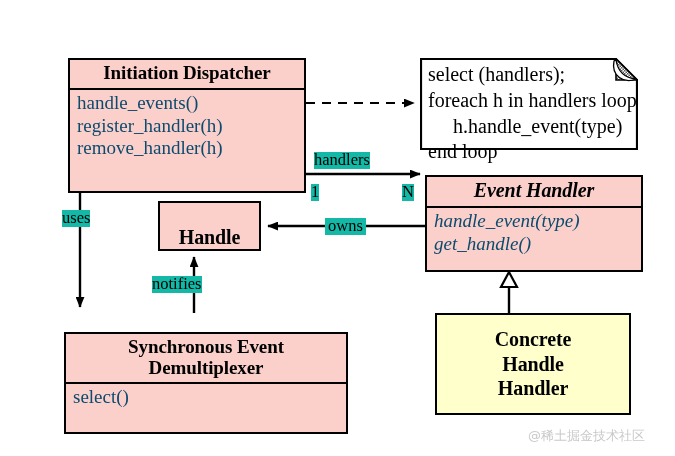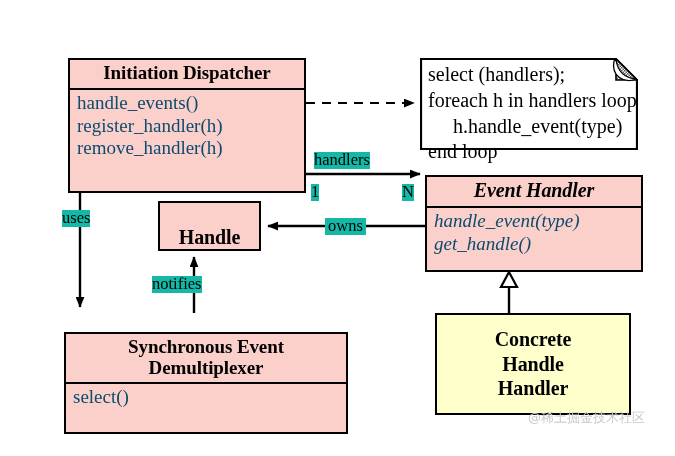--- a/index.html
+++ b/index.html
@@ -118,21 +118,21 @@
   #label-handlers { left: 314px; top: 152px; }
   #label-mult-one { left: 311px; top: 184px; }
   #label-mult-n   { left: 402px; top: 184px; }
   #label-owns     { left: 325px; top: 218px; padding: 0 3px; }
   #label-uses     { left: 62px;  top: 210px; }
   #label-notifies { left: 152px; top: 276px; }
 
   
   #watermark {
     position: absolute;
-    left: 528px; top: 409px;
+    left: 528px; top: 427px;
     font-size: 13px;
     color: #c9c9c9;
     font-family: "DejaVu Sans", sans-serif;
     z-index: 5;
     white-space: nowrap;
   }
 </style>
 </head>
 <body>
 

